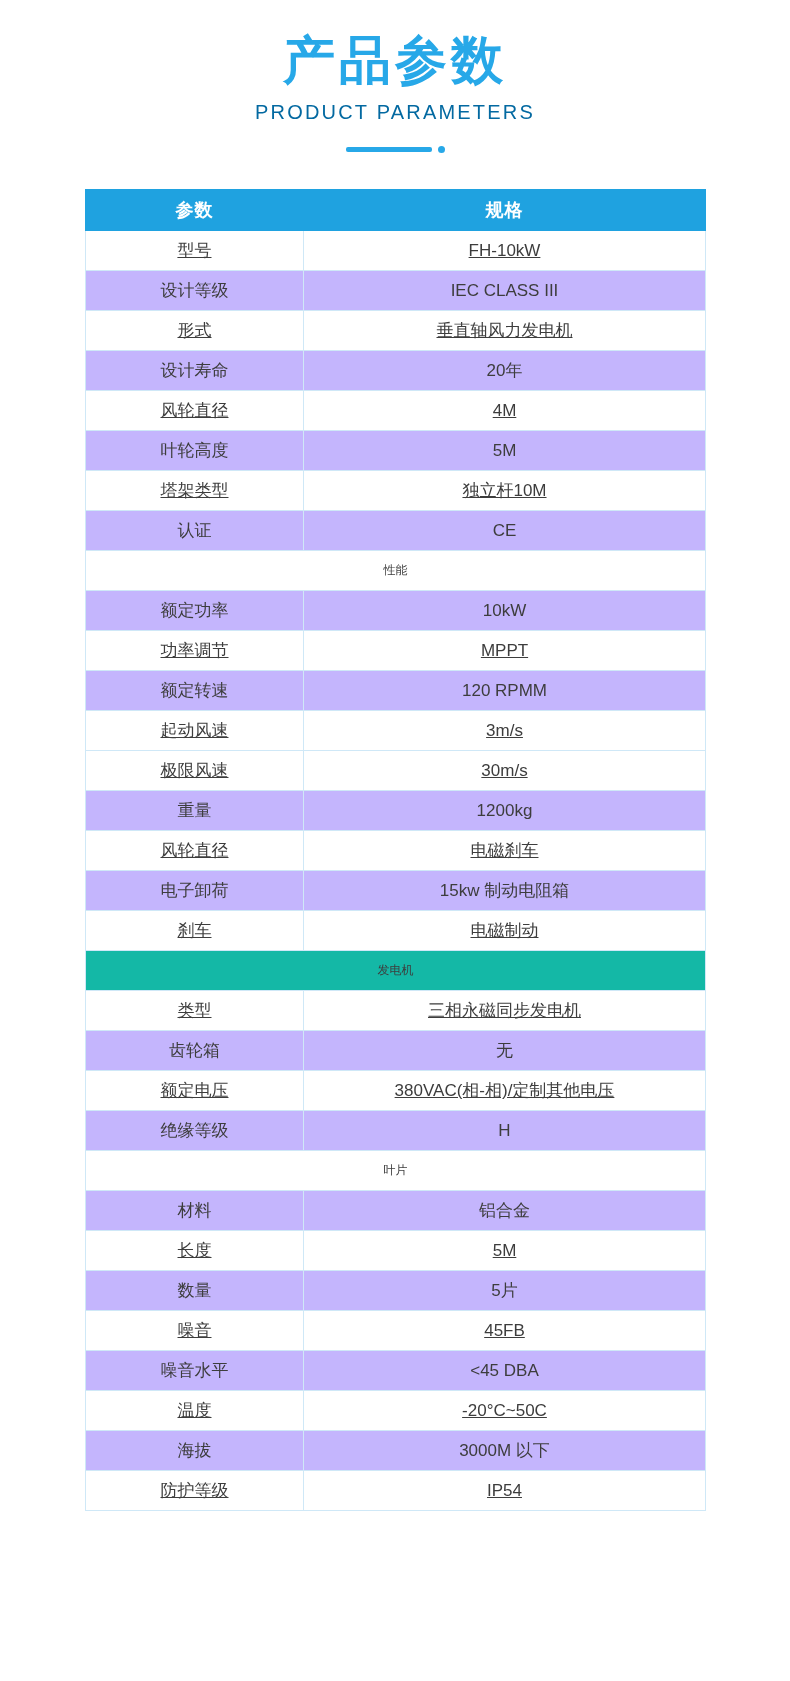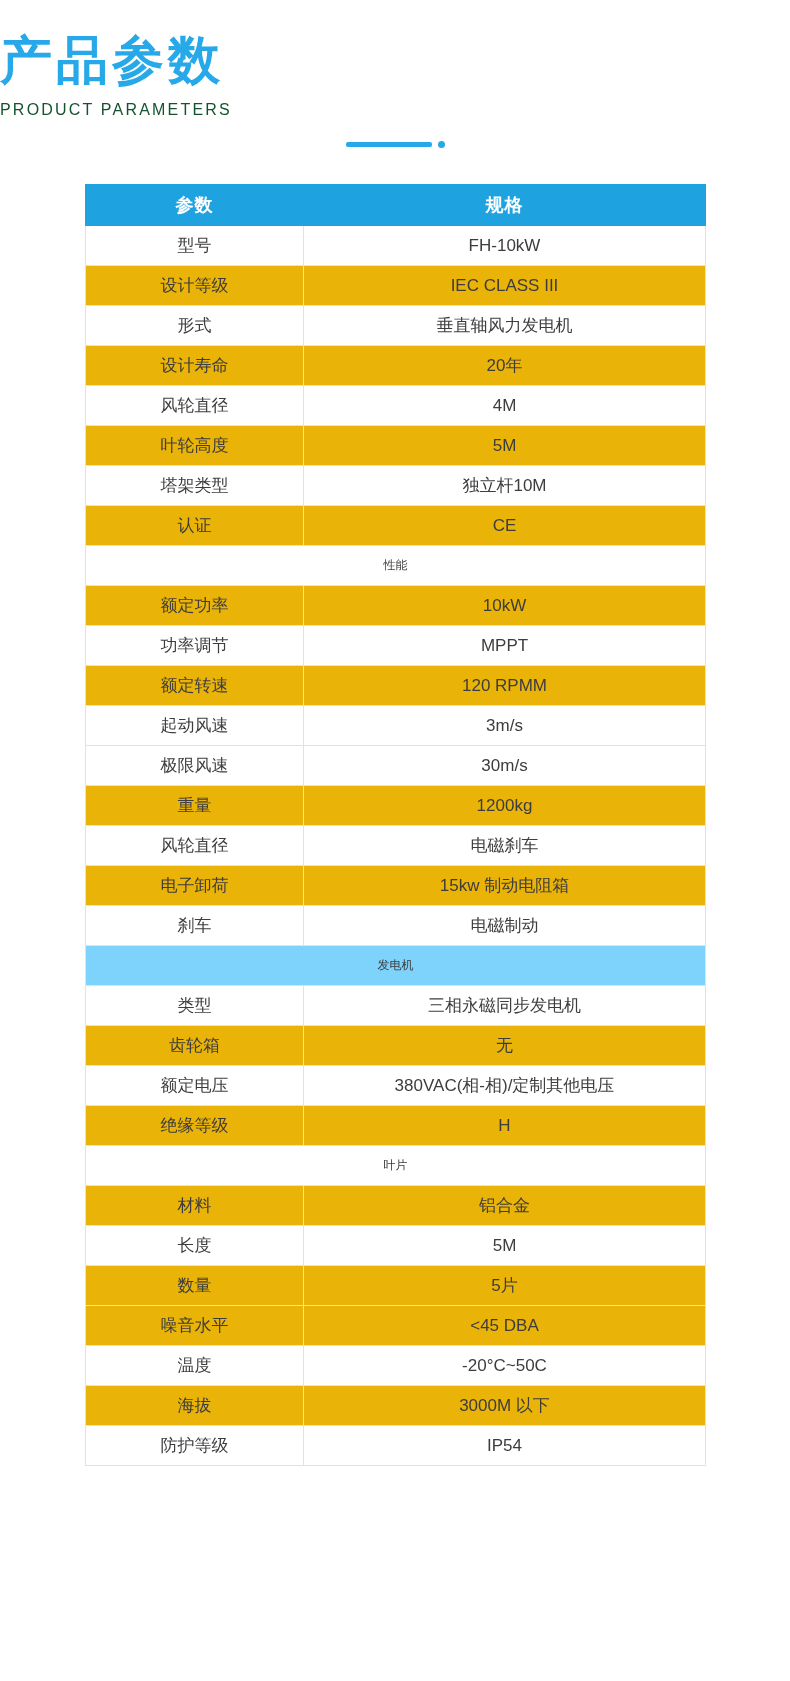--- a/index.html
+++ b/index.html
@@ -16,34 +16,34 @@
   }
   .page {
     width: 790px;
     height: 1681px;
     position: relative;
     background: #ffffff;
   }
 
   
   .header {
-    text-align: left;
+    text-align: center;
     padding-top: 28px;
   }
   .title-cn {
     font-size: 52px;
     font-weight: bold;
     color: #27a8e8;
     letter-spacing: 4px;
     line-height: 1.25;
     margin: 0;
   }
   .title-en {
-    font-size: 16px;
-    color: #14532d;
+    font-size: 20px;
+    color: #0369a1;
     letter-spacing: 2.2px;
     margin-top: 8px;
   }
   .divider {
     margin-top: 22px;
     display: flex;
     align-items: center;
     justify-content: center;
     gap: 6px;
   }
@@ -87,31 +87,32 @@
     font-size: 18px;
     font-weight: bold;
     height: 40px;
     border: 1px solid #1fa2e0;
     letter-spacing: 1px;
   }
   col.c1 { width: 218px; }
   col.c2 { width: 402px; }
 
   tr.alt td {
-    background: #eab308;
+    background: #c4b5fd;
   }
   tr.plain td {
     background: #ffffff;
+    text-decoration: underline;
   }
   td.section {
     color: #1fa2e0;
     font-weight: bold;
     font-size: 12px;
   }
-  tr.section-row-alt td.section { background: #7dd3fc; }
+  tr.section-row-alt td.section { background: #14b8a6; }
   tr.section-row-plain td.section { background: #ffffff; }
 </style>
 </head>
 <body>
 
 <div class="page">
 
   <div class="header">
     <h1 class="title-cn">产品参数</h1>
     <div class="title-en">PRODUCT PARAMETERS</div>
@@ -232,20 +233,24 @@
             <td>铝合金</td>
           </tr>
           <tr class="plain">
             <td>长度</td>
             <td>5M</td>
           </tr>
           <tr class="alt">
             <td>数量</td>
             <td>5片</td>
           </tr>
+          <tr class="plain">
+            <td>噪音</td>
+            <td>45FB</td>
+          </tr>
           <tr class="alt">
             <td>噪音水平</td>
             <td>&lt;45 DBA</td>
           </tr>
           <tr class="plain">
             <td>温度</td>
             <td>-20°C~50C</td>
           </tr>
           <tr class="alt">
             <td>海拔</td>

